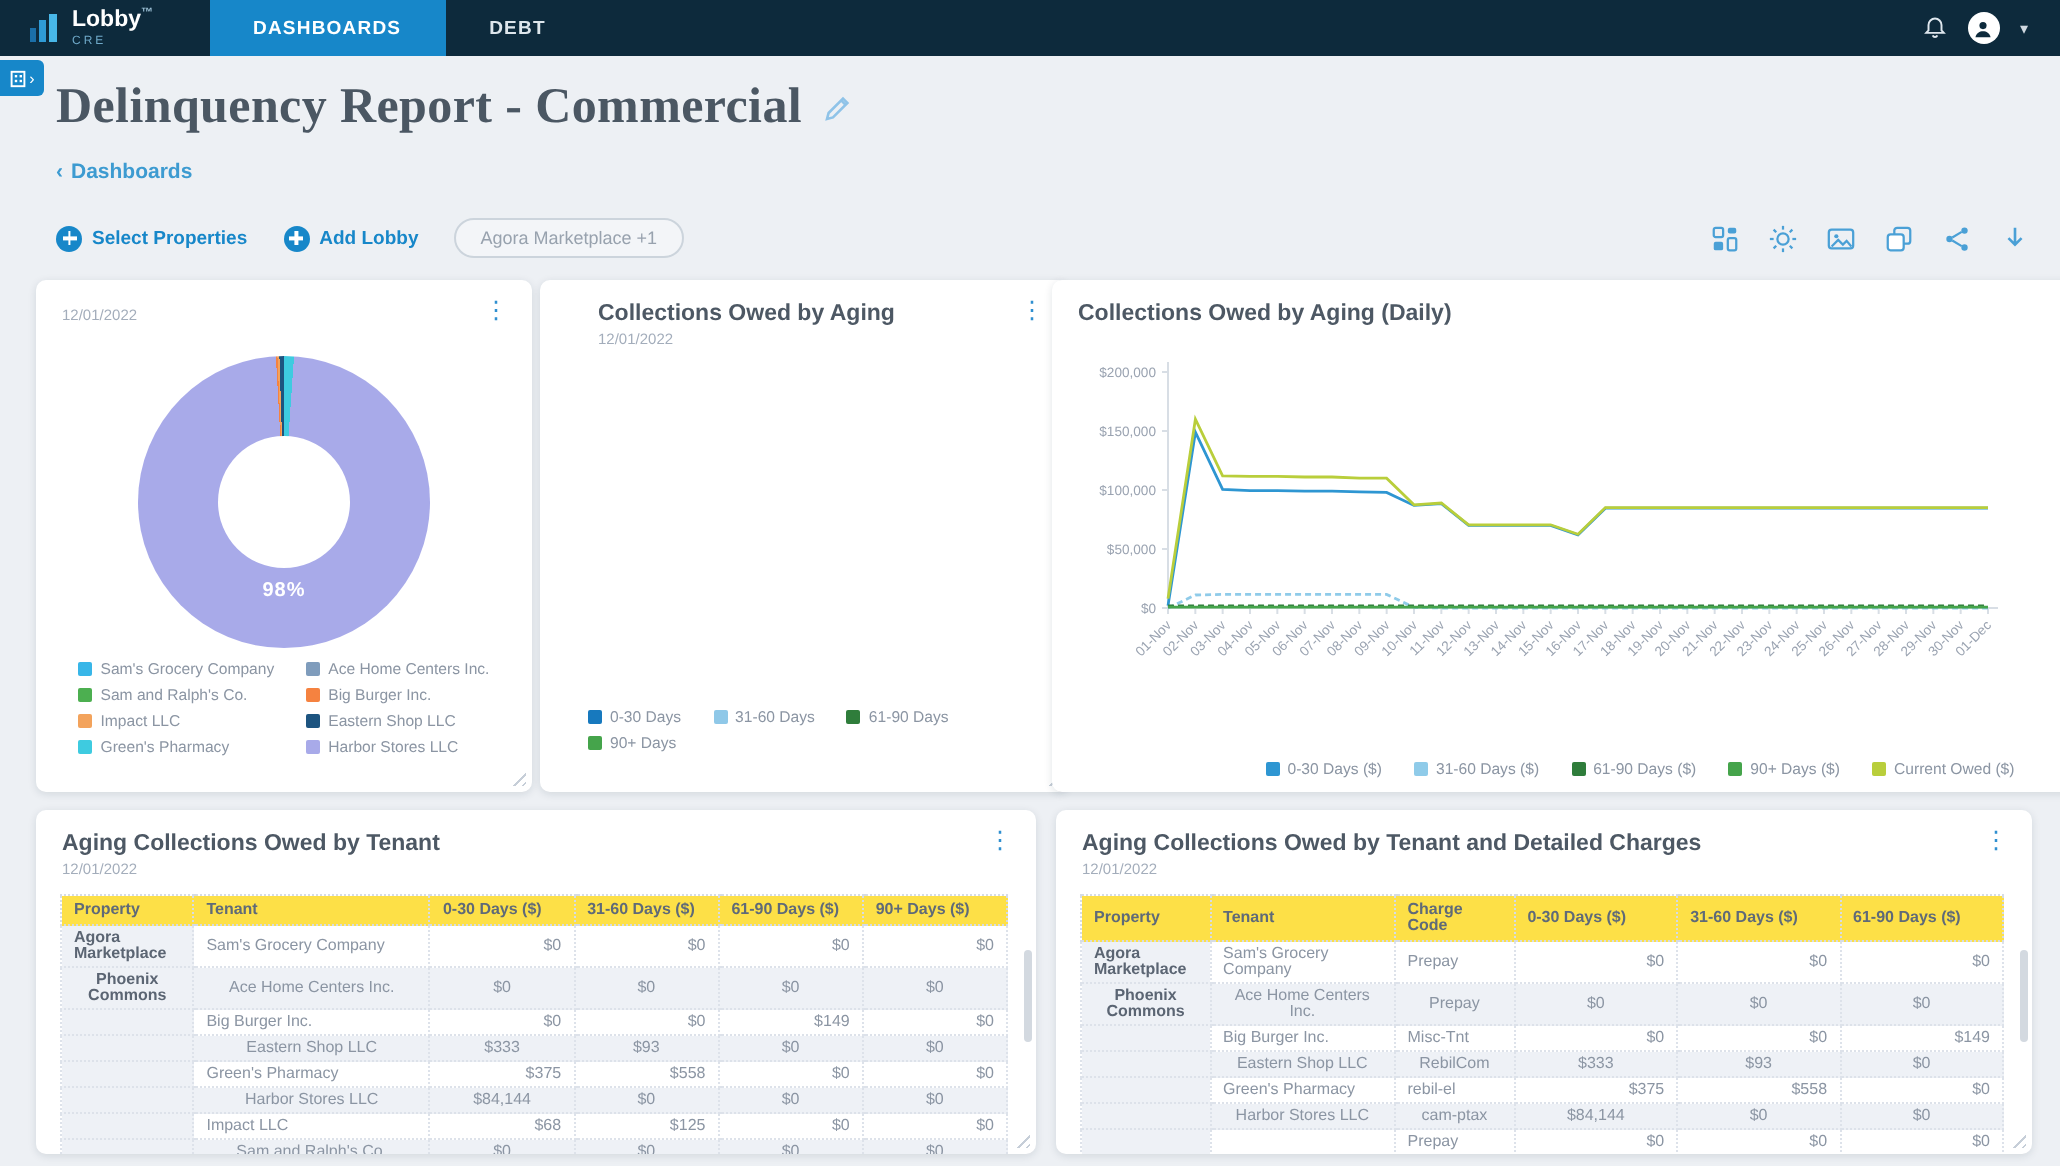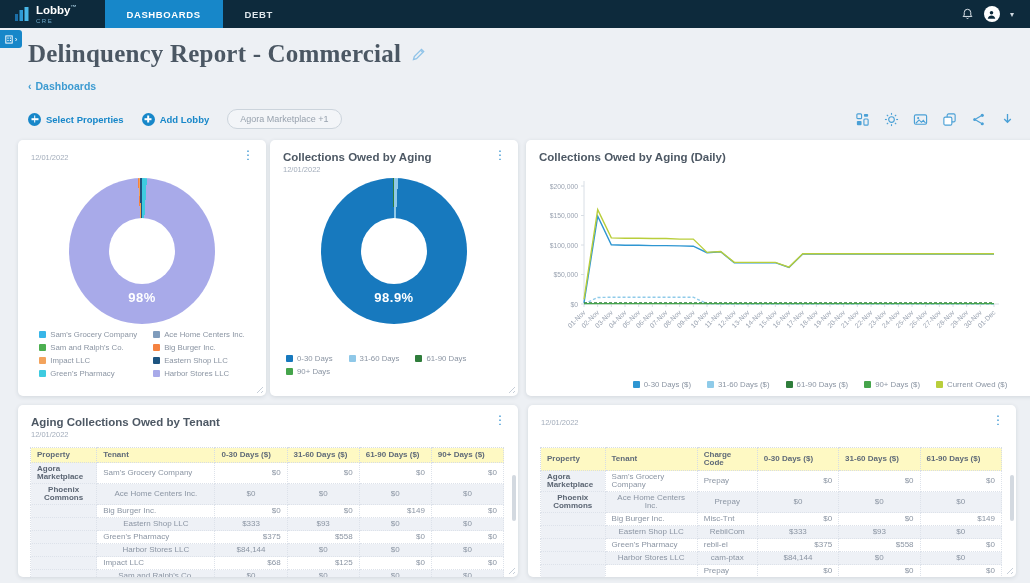--- a/index.html
+++ b/index.html
@@ -38,35 +38,35 @@
 
   .card{position:absolute;background:#fff;border-radius:5px;box-shadow:0 1px 4px rgba(20,40,60,.12);overflow:hidden;}
   .card-head h3{margin:0;font-size:11.5px;color:#4d5864;font-weight:700;}
   .card-head{padding:11px 13px 0;}
   .card-date{font-size:7.5px;color:#a3adbb;margin-top:2px;}
   .kebab{position:absolute;top:8px;right:6px;color:#2f8fd0;background:none;border:none;font-size:12px;line-height:1;}
 
   .donut-wrap{position:absolute;top:38px;left:0;right:0;height:150px;display:flex;justify-content:center;}
   .ring{width:146px;height:146px;border-radius:50%;position:relative;}
   .ring::after{content:"";position:absolute;inset:40px;background:#fff;border-radius:50%;}
-  .donut-label{position:absolute;top:112px;width:100%;text-align:center;color:#fff;font-size:13px;font-weight:600;letter-spacing:.5px;}
+  .donut-label{position:absolute;top:112px;width:100%;text-align:center;color:#fff;font-size:10px;font-weight:600;letter-spacing:.5px;}
 
   .legend{font-size:7.8px;color:#8b95a3;}
   .legend.two-col{position:absolute;bottom:18px;left:12px;right:12px;display:grid;grid-template-columns:auto auto;justify-content:center;column-gap:16px;row-gap:4px;}
   .legend.wrap-col{position:absolute;bottom:20px;left:50%;transform:translateX(-50%);width:216px;display:flex;flex-wrap:wrap;column-gap:16px;row-gap:4px;}
   .legend-item{display:flex;align-items:center;gap:4px;}
   .swatch{width:7px;height:7px;border-radius:1px;flex:none;}
   .swatch.pattern{background-image:radial-gradient(rgba(255,255,255,.85) .8px,transparent .9px);background-size:2.5px 2.5px;}
   .line-svg{position:absolute;top:36px;left:12px;width:465px;height:178px;overflow:visible;}
   .ax{font-size:6.8px;fill:#9aa3b1;font-family:"Liberation Sans",sans-serif;}
   .line-legend{position:absolute;bottom:7px;left:12px;right:12px;display:flex;justify-content:center;gap:16px;}
 
   .table-wrap{position:absolute;top:42px;left:12px;right:14px;}
   table{width:100%;border-collapse:collapse;font-size:8px;line-height:1;}
-  th{background:#fef9c3;border:1px dotted #d6dce4;color:#5f6a78;text-align:left;padding:3px 6px;font-weight:600;}
+  th{background:#fde047;border:1px dotted #d6dce4;color:#5f6a78;text-align:left;padding:3px 6px;font-weight:600;}
   td{border:1px dotted #dde2ea;padding:2px 6px;color:#8b95a3;background:#fff;}
   td.num{text-align:right;}
   td.prop{color:#5b6573;font-weight:600;background:#eef1f6;}
   tr.alt td{background:#eef1f6;text-align:center;}
 
   .resize-handle{position:absolute;right:3px;bottom:3px;width:9px;height:9px;background:repeating-linear-gradient(135deg,transparent 0 2px,#c6ced8 2px 3px);clip-path:polygon(100% 0,100% 100%,0 100%);}
   .scroll-thumb{position:absolute;right:2px;top:70px;width:4px;height:46px;border-radius:2px;background:#d3d9e0;}
 </style>
 </head>
 <body>
@@ -227,30 +227,26 @@
         <span>Green's Pharmacy</span>
       </span>
       <span class="legend-item">
         <span class="swatch" style="background: rgb(168, 170, 233);"></span>
         <span>Harbor Stores LLC</span>
       </span>
     </div>
   <div class="resize-handle"></div>
 </section>
 
-<section class="card" style="left:270px;top:140px;width:248px;height:256px;">
+<section class="card" style="left:270px;top:140px;width:248px;height:256px;padding-left:16px;">
   <div class="card-head">
     <h3>Collections Owed by Aging</h3>
     <div class="card-date">12/01/2022</div>
   </div>
   <button class="kebab">⋮</button>
-  <div class="donut-wrap">
-    <div class="ring" style="background: conic-gradient(rgb(143, 200, 232) 0%, rgb(143, 200, 232) 0.9%, rgb(23, 121, 190) 0.9%, rgb(23, 121, 190) 99.82%, rgb(47, 125, 59) 99.82%, rgb(47, 125, 59) 100%);"></div>
-    <div class="donut-label">98.9%</div>
-  </div>
   <div class="legend wrap-col">
       <span class="legend-item">
         <span class="swatch" style="background: rgb(23, 121, 190);"></span>
         <span>0-30 Days</span>
       </span>
       <span class="legend-item">
         <span class="swatch pattern" style="background: rgb(143, 200, 232);"></span>
         <span>31-60 Days</span>
       </span>
       <span class="legend-item">
@@ -470,20 +466,21 @@
           </tr>
         </tbody>
       </table>
     </div>
   <div class="scroll-thumb"></div>
   <div class="resize-handle"></div>
 </section>
 
 <section class="card" style="left:528px;top:405px;width:488px;height:172px;">
   <div class="card-head">
+    <h3>Aging Collections Owed by Tenant and Detailed Charges</h3>
     <div class="card-date">12/01/2022</div>
   </div>
   <button class="kebab">⋮</button>
   <div class="table-wrap">
       <table>
         <colgroup>
           <col style="width: 14%;">
           <col style="width: 20%;">
           <col style="width: 13%;">
           <col style="width: 17.66%;">

